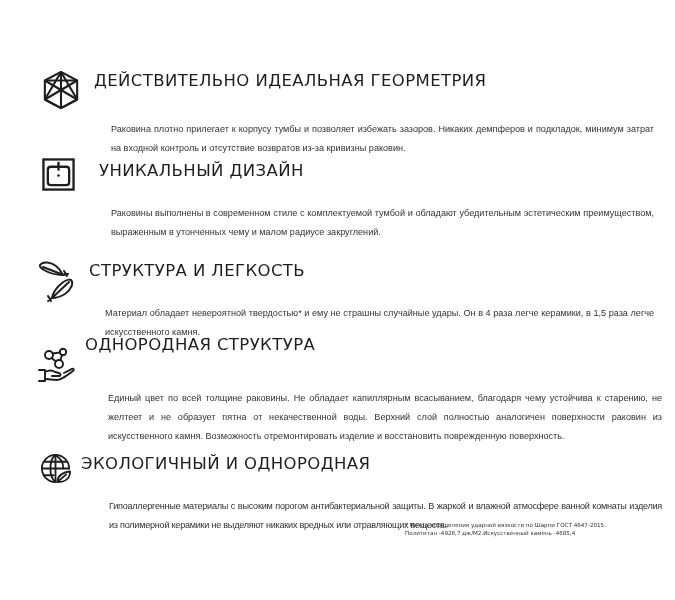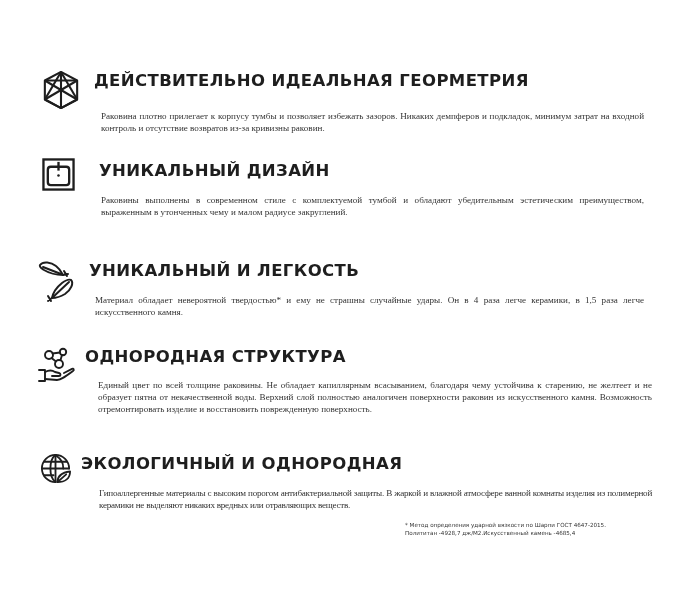--- a/index.html
+++ b/index.html
@@ -24,36 +24,36 @@
     height: 40px;
   }
   .icon svg {
     width: 100%;
     height: 100%;
     display: block;
   }
   .title {
     position: absolute;
     font-family: "DejaVu Sans", sans-serif;
-    font-weight: bold;
+    font-weight: normal;
     font-size: 16.5px;
     letter-spacing: 0.4px;
     color: #1e1e1e;
     white-space: nowrap;
     margin: 0;
   }
   .desc {
     position: absolute;
-    font-family: Liberation Serif, serif;
+    font-family: Liberation Sans, sans-serif;
     font-size: 9.1px;
-    line-height: 12px;
+    line-height: 19px;
     color: #333333;
     text-align: justify;
     text-align-last: left;
-    margin: 6px;
+    margin: 16px;
   }
   .desc.tight {
     letter-spacing: -0.25px;
   }
   .footnote {
     position: absolute;
     left: 405px;
     top: 521px;
     width: 240px;
     font-family: "DejaVu Sans", sans-serif;
@@ -102,39 +102,39 @@
   <div class="icon" style="left:37px; top:259px; width:40px; height:44px;">
     <svg viewBox="0 0 40 44" fill="none" stroke="#1e1e1e" stroke-width="2" stroke-linecap="round" stroke-linejoin="round">
       <path d="M3 6 C6 2, 14 3, 19 7 C23 10, 25 14, 26 16 C20 16, 12 14, 7 11 C4 9, 2 8, 3 6 Z"></path>
       <path d="M6 8 L24 15"></path>
       <path d="M26 16 L31 15 M27 12 L30 17"></path>
       <path d="M34 21 C37 24, 34 31, 28 35 C23 38, 18 39, 15 39 C16 34, 20 28, 25 24 C29 21, 32 20, 34 21 Z"></path>
       <path d="M32 23 L15 39"></path>
       <path d="M15 39 L11 42 M11 37 L14 42"></path>
     </svg>
   </div>
-  <h2 class="title" style="left:89px; top:261px;">УНИКАЛЬНЫЙ И ЛЕГКОСТЬ</h2>
+  <h2 class="title" style="left:89px; top:261px;">СТРУКТУРА И ЛЕГКОСТЬ</h2>
   <p class="desc" style="left:89px; top:288px; width:549px;">Материал обладает невероятной твердостью* и ему не страшны случайные удары. Он в 4 раза легче керамики, в 1,5 раза легче искусственного камня.</p>
 </div>
 
 <div class="section">
   <div class="icon" style="left:37px; top:346px; width:40px; height:38px;">
     <svg viewBox="0 0 40 38" fill="none" stroke="#1e1e1e" stroke-width="1.9" stroke-linecap="round" stroke-linejoin="round">
       <circle cx="12" cy="9" r="4"></circle>
       <circle cx="26" cy="6" r="3.2"></circle>
       <circle cx="22" cy="18" r="4"></circle>
       <path d="M15.5 7.5 L23 6.5"></path>
       <path d="M14.5 12 L19 15.5"></path>
       <path d="M25 9 L23.5 14"></path>
       <path d="M2 24 L8 24 L8 35 L2 35"></path>
       <path d="M8 26 C12 24, 15 24, 18 26 L22 27 C24 27.5, 24 30, 22 30 L15 30"></path>
       <path d="M8 33 L20 34 C24 34, 28 31, 36 25 C37.5 24, 36.5 22, 35 22.8 L27 27"></path>
     </svg>
   </div>
-  <h2 class="title" style="left:85px; top:347px;">ОДНОРОДНАЯ СТРУКТУРА</h2>
+  <h2 class="title" style="left:85px; top:335px;">ОДНОРОДНАЯ СТРУКТУРА</h2>
   <p class="desc" style="left:92px; top:373px; width:554px;">Единый цвет по всей толщине раковины. Не обладает капиллярным всасыванием, благодаря чему устойчива к старению, не желтеет и не образует пятна  от некачественной воды. Верхний слой полностью аналогичен поверхности раковин из искусственного камня. Возможность отремонтировать изделие и восстановить поврежденную поверхность.</p>
 </div>
 
 <div class="section">
   <div class="icon" style="left:39px; top:452px; width:33px; height:33px;">
     <svg viewBox="0 0 34 34" fill="none" stroke="#1e1e1e" stroke-width="1.9" stroke-linecap="round" stroke-linejoin="round">
       <path d="M17 31 A14 14 0 1 1 31 17"></path>
       <path d="M3 17 L31 17"></path>
       <path d="M17 3 L17 31"></path>
       <path d="M17 3 C10 8, 10 26, 17 31"></path>

